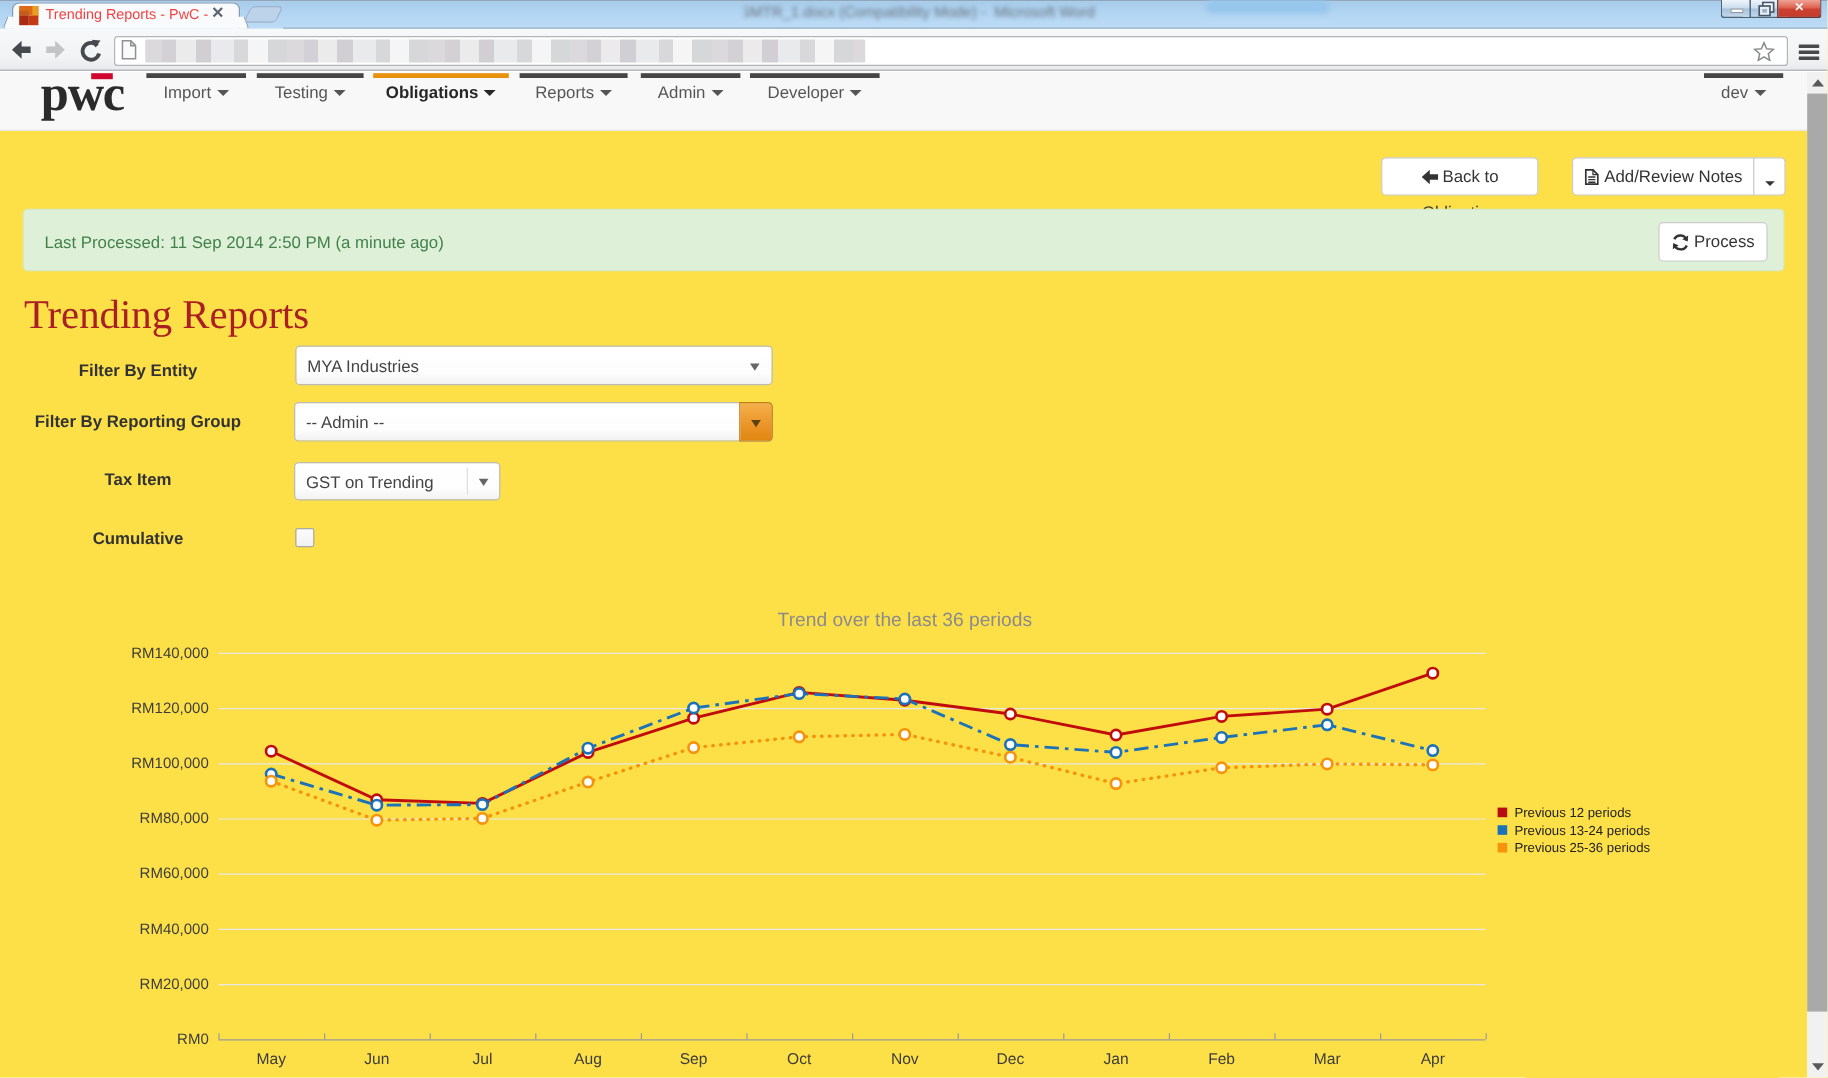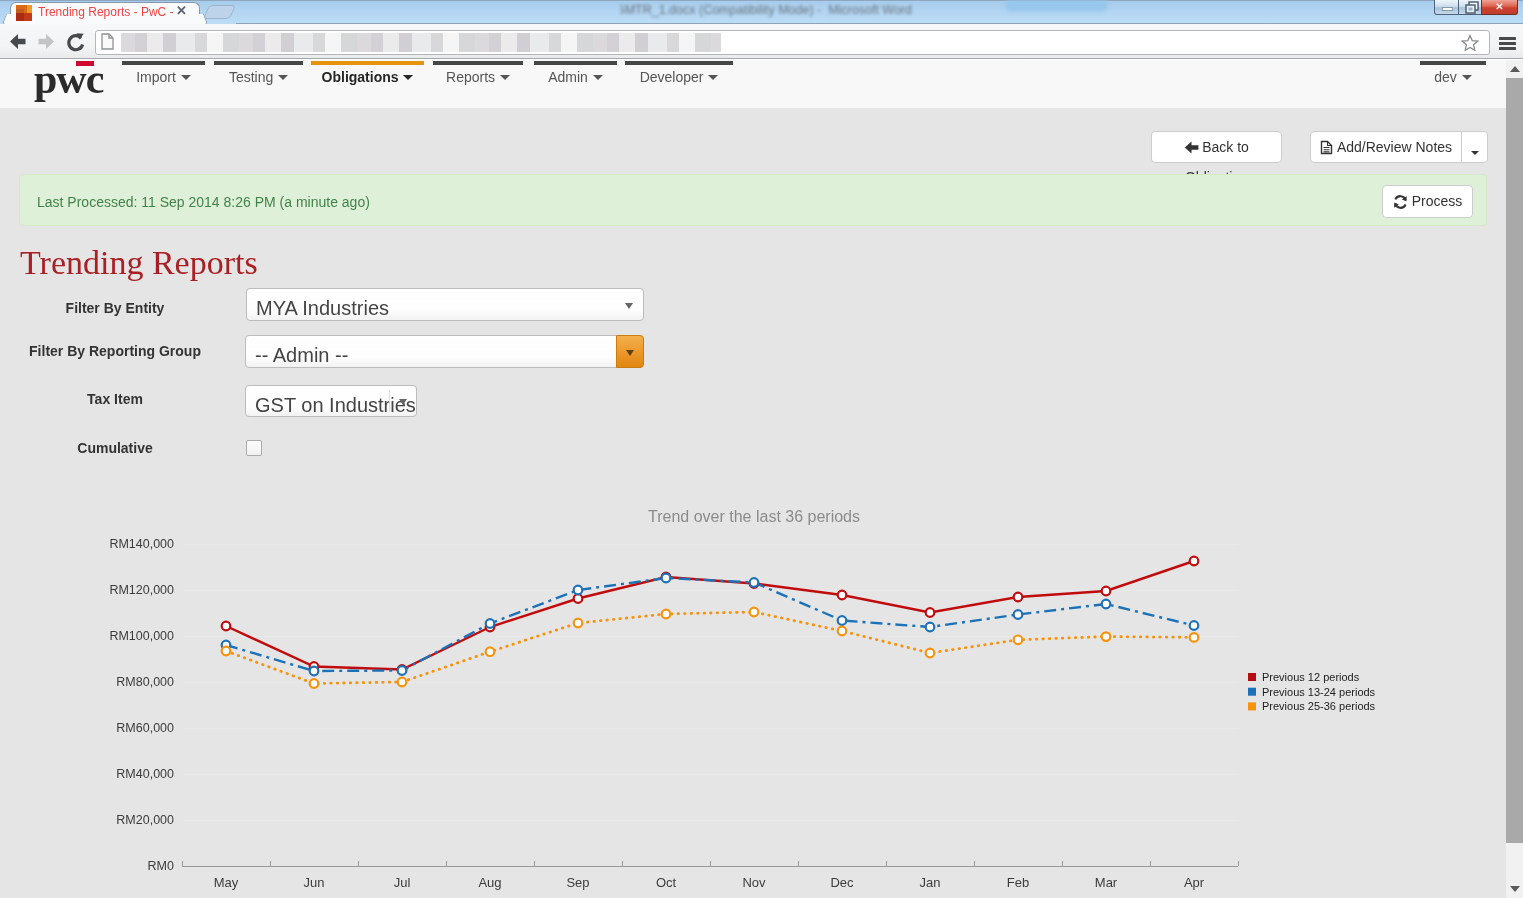--- a/index.html
+++ b/index.html
@@ -45,21 +45,21 @@
   background:repeating-linear-gradient(90deg,#dbd9dc 0 14px,#d3d1d5 14px 26px,#ebebec 26px 42px,#d2cfd4 42px 55px,#e9eaeb 55px 74px,#d8d8da 74px 86px,#f5f5f5 86px 102px,#d6d7d9 102px 118px); border-radius:1px;}
 .hamburger { left:1499px; top:37px; width:17px; height:13px; }
 .hamburger div { position:absolute; left:0; width:17px; height:3px; background:#47494b; border-radius:0.5px;}
 
 
 .sbar { left:1506px; top:60px; width:17px; height:838px; background:#f1f1f1; }
 .sthumb { left:1506px; top:78px; width:17px; height:765px; background:#a9a9a9; }
 .sarrow { width:0; height:0; position:absolute; }
 
 
-.page { left:0; top:60px; width:1506px; height:838px; background:#e5e5e5; }
+.page { left:0; top:60px; width:1506px; height:838px; background:#fde047; }
 .navbar { position:absolute; left:0; top:0; width:1506px; height:49px; background:#f8f8f8; border-bottom:1px solid #e4e4e4; }
 .redbar { left:76px; top:1px; width:18px; height:5px; background:#d0082f; }
 .pwc { left:34px; top:-7px; font-family:"Liberation Serif", serif; font-weight:bold; font-size:42px; color:#2b2b2b; letter-spacing:-1px; line-height:1.25; }
 .navitem { position:absolute; top:1px; height:48px; font-size:14px; color:#555; }
 .navitem .bar { position:absolute; left:0; top:0; width:100%; height:4px; background:#464646; }
 .navitem .bar.orange { background:#e8920c; }
 .navitem .txt { position:absolute; left:0; top:8px; width:100%; text-align:center; white-space:nowrap; }
 .navitem .caret { border-left-width:5px; border-right-width:5px; border-top-width:5px; }
 .caret { display:inline-block; width:0; height:0; border-left:4px solid transparent; border-right:4px solid transparent; border-top:4px solid #555; vertical-align:middle; margin-left:1px; position:relative; top:-1px;}
 .navitem.active .txt { color:#262626; }
@@ -69,21 +69,21 @@
 
 
 .alert { left:19px; top:114px; width:1468px; height:52px; background:#dff0d8; border:1px solid #d6e9c6; border-radius:4px; }
 .alerttxt { left:37px; top:134px; font-size:14px; color:#42824a; }
 
 
 .h1 { left:20px; top:183px; font-family:"Liberation Serif", serif; font-size:34px; color:#aa1f23; line-height:1.15;text-align:center; }
 
 
 .flabel { position:absolute; width:230px; text-align:center; font-size:14px; font-weight:bold; color:#333; }
-.sel { position:absolute; background:linear-gradient(180deg,#ffffff 0%,#fdfdfd 70%,#f2f2f2 100%); border:1px solid #bcbcbc; border-radius:4px; font-size:20px; color:#444; }
+.sel { position:absolute; background:linear-gradient(180deg,#ffffff 0%,#fdfdfd 70%,#f2f2f2 100%); border:1px solid #bcbcbc; border-radius:4px; font-size:14px; color:#444; }
 .sel .stx { position:absolute; left:9px; top:8px; }
 .tri { position:absolute; width:0; height:0; border-left:4.5px solid transparent; border-right:4.5px solid transparent; border-top:6px solid #666; }
 .orangebtn { position:absolute; right:-1px; top:-1px; width:28px; height:33px; border-radius:0 4px 4px 0;
   background:linear-gradient(180deg,#f5b04c 0%,#eb9427 60%,#e08712 100%); border:1px solid #c87d0e; }
 .checkbox { left:246px; top:380px; width:16px; height:16px; background:linear-gradient(180deg,#fcfcfc,#f1f1f1); border:1px solid #aaa; border-radius:2px; }
 </style>
 </head>
 <body>
 <div class="screen">
 
@@ -182,21 +182,21 @@
         </svg>Back to Obligation</div>
     <div class="btn" style="left:1310px;top:71px;width:152px;height:32px;line-height:30px;border-radius:4px 0 0 4px">
       <svg width="13" height="15" style="vertical-align:-2.5px;margin-right:4px">
           <path d="M1.5 1.5 L7.5 1.5 L11.5 5.5 L11.5 13.5 L1.5 13.5 Z" fill="none" stroke="#333" stroke-width="1.4"></path>
           <path d="M7.5 1.5 L7.5 5.5 L11.5 5.5" fill="none" stroke="#333" stroke-width="1.1"></path>
           <path d="M3.5 7.5 L9.5 7.5 M3.5 9.7 L9.5 9.7 M3.5 11.9 L9.5 11.9" stroke="#333" stroke-width="1.1"></path>
         </svg>Add/Review Notes</div>
     <div class="btn" style="left:1461px;top:71px;width:27px;height:32px;border-radius:0 4px 4px 0"><span class="caret" style="border-top-color:#333;margin:0;top:12px"></span></div>
 
     <div class="abs alert"></div>
-    <div class="abs alerttxt">Last Processed: 11 Sep 2014 8:26 PM (a minute ago)</div>
+    <div class="abs alerttxt">Last Processed: 11 Sep 2014 2:50 PM (a minute ago)</div>
     <div class="btn" style="left:1382px;top:125px;width:91px;height:33px;line-height:31px">
       <svg width="15" height="14" style="vertical-align:-2.5px;margin-right:4px">
           <path d="M12.6 5.2 A5.5 5.5 0 0 0 2.3 4.4 M2.2 8.6 A5.5 5.5 0 0 0 12.6 9.5" fill="none" stroke="#333" stroke-width="2.1"></path>
           <path d="M13.8 1.2 L13.4 6.3 L8.9 4.4 Z" fill="#333"></path>
           <path d="M1 12.8 L1.4 7.6 L5.9 9.6 Z" fill="#333"></path>
         </svg>Process</div>
 
     <div class="abs h1">Trending Reports</div>
 
     <div class="flabel" style="left:0;top:240px">Filter By Entity</div>
@@ -206,21 +206,21 @@
       </div>
     <div class="flabel" style="left:0;top:283px">Filter By Reporting Group</div>
     <div class="sel" style="left:245px;top:275px;width:399px;height:33px">
         <span class="stx">-- Admin --</span>
         <div class="orangebtn">
           <span class="tri" style="right:9px;top:14px;border-top-color:#5a4310"></span>
         </div>
       </div>
     <div class="flabel" style="left:0;top:331px">Tax Item</div>
     <div class="sel" style="left:245px;top:325px;width:172px;height:32px">
-        <span class="stx">GST on Industries</span>
+        <span class="stx">GST on Trending</span>
         <div style="position:absolute;right:26px;top:4px;bottom:4px;width:1px;background:#ddd"></div>
         <span class="tri" style="right:9px;top:13px"></span>
       </div>
     <div class="flabel" style="left:0;top:380px">Cumulative</div>
     <div class="abs checkbox"></div>
 
     <div class="abs" style="left:0;top:440px;width:1506px;height:418px">
       <svg width="1506" height="418" style="position:absolute;left:0;top:0">
         <text x="754" y="22" text-anchor="middle" font-size="16" fill="#8b8b8b">Trend over the last 36 periods</text>
         <g stroke="#e8e8e8" stroke-width="1">

